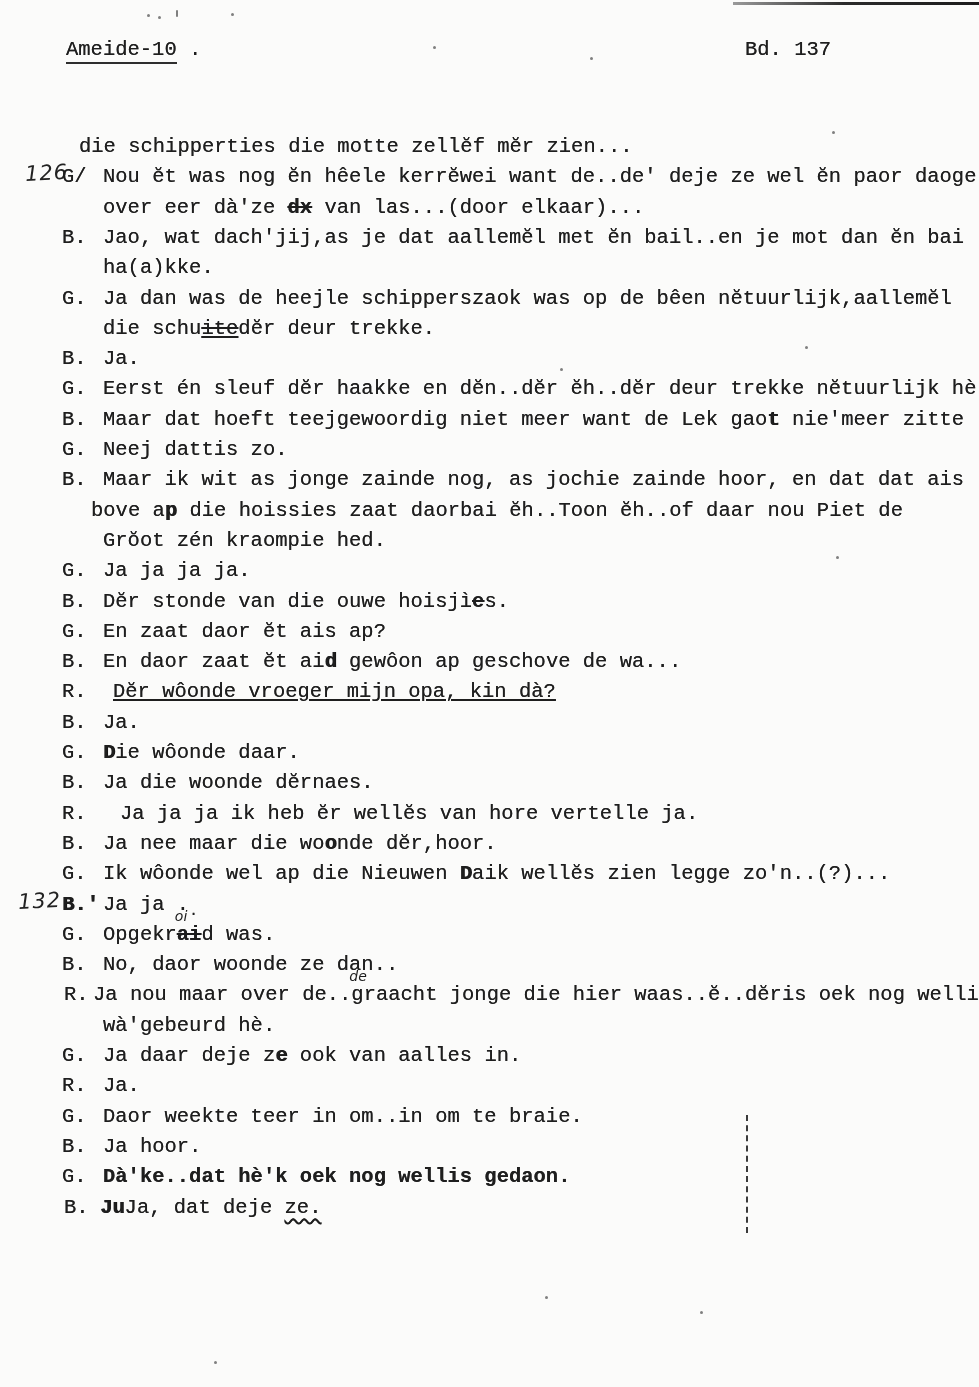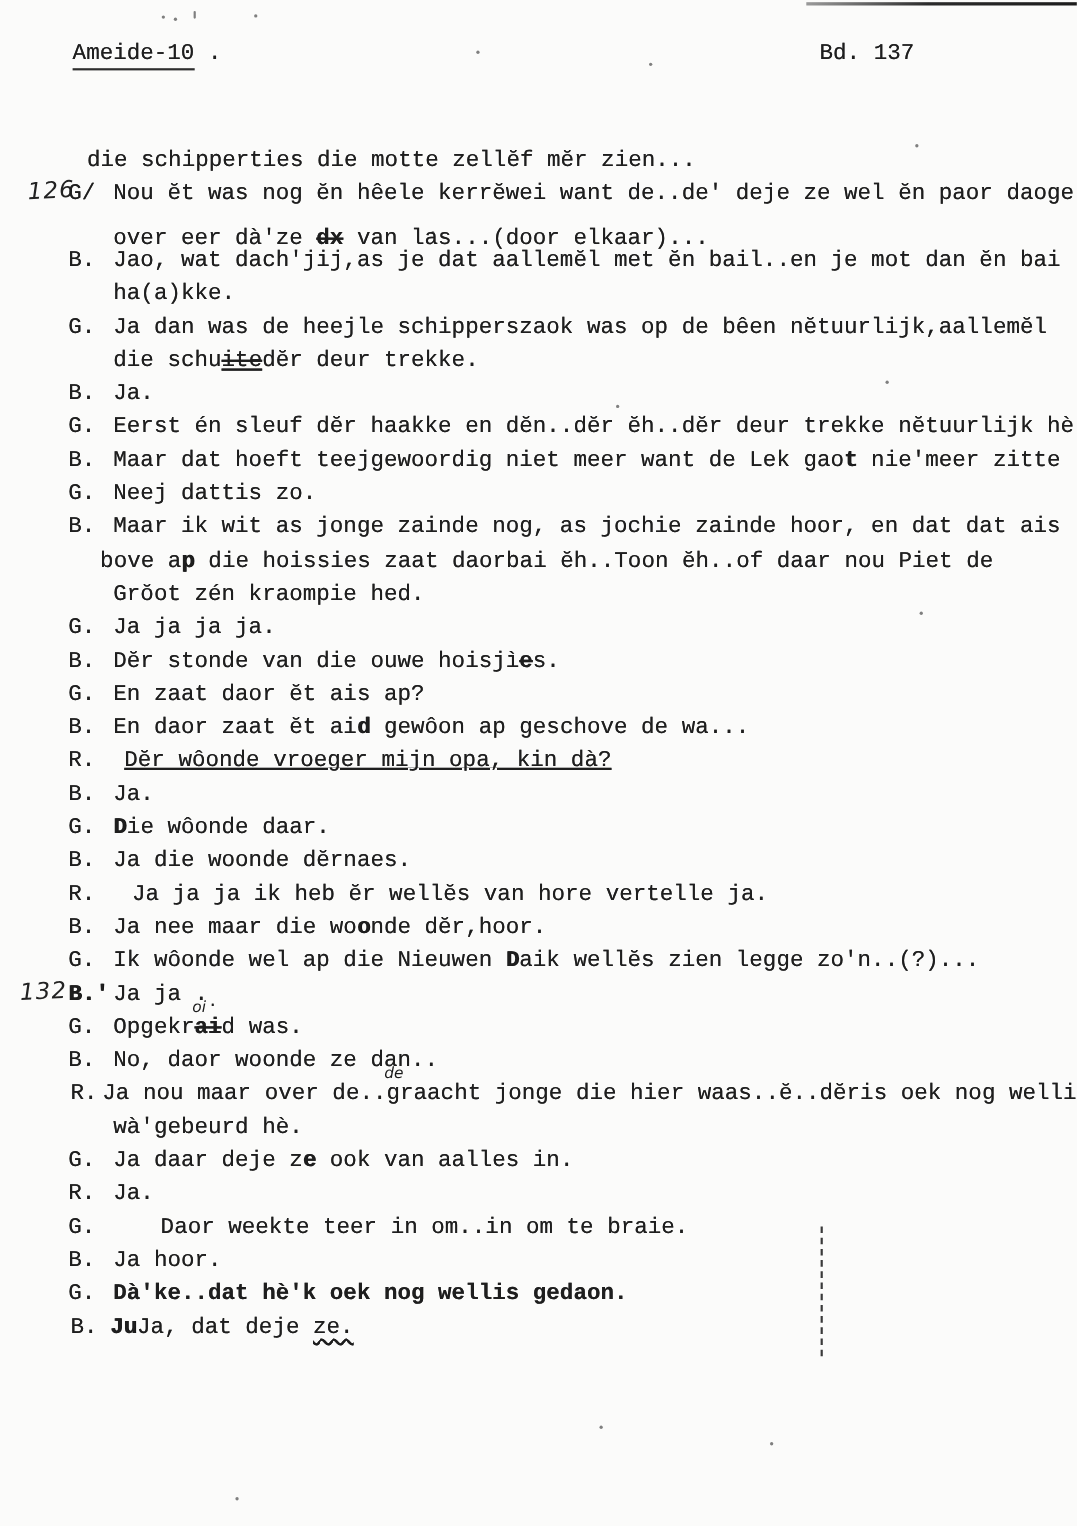--- a/index.html
+++ b/index.html
@@ -76,21 +76,21 @@
   <div class="speck" style="left:545px;top:1296px;"></div>
   <div class="speck" style="left:700px;top:1311px;"></div>
   <div class="speck" style="left:214px;top:1361px;"></div>
 
   <div id="hdr-left" class="typ"><span class="title-underline">Ameide-10</span><span> .</span></div>
   <div id="hdr-right" class="typ">Bd. 137</div>
 
   <div id="transcript">
       <div class="line typ" style="top: 135px;"><span class="txt" style="left: 79px;"><span>die schipperties die motte zellĕf mĕr zien...</span></span></div>
       <div class="line typ" style="top: 165.3px;"><span class="mnum" style="left: 25px;">126</span><span class="spk" style="left: 62px;">G/</span><span class="txt" style="left: 103px;"><span>Nou ĕt was nog ĕn hêele kerrĕwei want de..de' deje ze wel ĕn paor daoge</span></span></div>
-      <div class="line typ" style="top: 206px;"><span class="txt" style="left: 103px;"><span>over eer dà'ze </span><span class="xout">dx</span><span> van las...(door elkaar)...</span></span></div>
+      <div class="line typ" style="top: 196px;"><span class="txt" style="left: 103px;"><span>over eer dà'ze </span><span class="xout">dx</span><span> van las...(door elkaar)...</span></span></div>
       <div class="line typ" style="top: 225.9px;"><span class="spk" style="left: 62px;">B.</span><span class="txt" style="left: 103px;"><span>Jao, wat dach'jij,as je dat aallemĕl met ĕn bail..en je mot dan ĕn bai</span></span></div>
       <div class="line typ" style="top: 256.2px;"><span class="txt" style="left: 103px;"><span>ha(a)kke.</span></span></div>
       <div class="line typ" style="top: 286.5px;"><span class="spk" style="left: 62px;">G.</span><span class="txt" style="left: 103px;"><span>Ja dan was de heejle schipperszaok was op de bêen nĕtuurlijk,aallemĕl</span></span></div>
       <div class="line typ" style="top: 316.8px;"><span class="txt" style="left: 103px;"><span>die schu</span><span class="xunder">ite</span><span>dĕr deur trekke.</span></span></div>
       <div class="line typ" style="top: 347.1px;"><span class="spk" style="left: 62px;">B.</span><span class="txt" style="left: 103px;"><span>Ja.</span></span></div>
       <div class="line typ" style="top: 377.4px;"><span class="spk" style="left: 62px;">G.</span><span class="txt" style="left: 103px;"><span>Eerst én sleuf dĕr haakke en dĕn..dĕr ĕh..dĕr deur trekke nĕtuurlijk hè</span></span></div>
       <div class="line typ" style="top: 407.7px;"><span class="spk" style="left: 62px;">B.</span><span class="txt" style="left: 103px;"><span>Maar dat hoeft teejgewoordig niet meer want de Lek gao</span><span class="bov">t</span><span> nie'meer zitte</span></span></div>
       <div class="line typ" style="top: 438px;"><span class="spk" style="left: 62px;">G.</span><span class="txt" style="left: 103px;"><span>Neej dattis zo.</span></span></div>
       <div class="line typ" style="top: 468.3px;"><span class="spk" style="left: 62px;">B.</span><span class="txt" style="left: 103px;"><span>Maar ik wit as jonge zainde nog, as jochie zainde hoor, en dat dat ais</span></span></div>
       <div class="line typ" style="top: 498.6px;"><span class="txt" style="left: 91px;"><span>bove a</span><span class="bov">p</span><span> die hoissies zaat daorbai ĕh..Toon ĕh..of daar nou Piet de</span></span></div>
@@ -106,19 +106,19 @@
       <div class="line typ" style="top: 801.6px;"><span class="spk" style="left: 62px;">R.</span><span class="txt" style="left: 120px;"><span>Ja ja ja ik heb ĕr wellĕs van hore vertelle ja.</span></span></div>
       <div class="line typ" style="top: 831.9px;"><span class="spk" style="left: 62px;">B.</span><span class="txt" style="left: 103px; text-align: right;"><span>Ja nee maar die wo</span><span class="bov">o</span><span>nde dĕr,hoor.</span></span></div>
       <div class="line typ" style="top: 862.2px;"><span class="spk" style="left: 62px;">G.</span><span class="txt" style="left: 103px;"><span>Ik wôonde wel ap die Nieuwen </span><span class="bov">D</span><span>aik wellĕs zien legge zo'n..(?)...</span></span></div>
       <div class="line typ" style="top: 892.5px;"><span class="mnum" style="left: 18px;">132</span><span class="spk bov" style="left: 62px;">B.'</span><span class="txt" style="left: 103px;"><span>Ja ja .</span><span class="sub">.</span></span></div>
       <div class="line typ" style="top: 922.8px;"><span class="spk" style="left: 62px;">G.</span><span class="txt" style="left: 103px;"><span>Opgekr</span><span class="has-sup"><span class="sup">oi</span><span class="xout">ai</span></span><span>d was.</span></span></div>
       <div class="line typ" style="top: 953.1px;"><span class="spk" style="left: 62px;">B.</span><span class="txt" style="left: 103px;"><span>No, daor woonde ze dan..</span></span></div>
       <div class="line typ" style="top: 983.4px;"><span class="spk" style="left: 64px;">R.</span><span class="txt" style="left: 93px;"><span>Ja nou maar over de..</span><span class="has-sup"><span class="sup">de</span><span>graacht jonge die hier waas..ĕ..dĕris oek nog wellis</span></span></span></div>
       <div class="line typ" style="top: 1013.7px;"><span class="txt" style="left: 103px;"><span>wà'gebeurd hè.</span></span></div>
       <div class="line typ" style="top: 1044px;"><span class="spk" style="left: 62px;">G.</span><span class="txt" style="left: 103px;"><span>Ja daar deje z</span><span class="bov">e</span><span> ook van aalles in.</span></span></div>
       <div class="line typ" style="top: 1074.3px;"><span class="spk" style="left: 62px;">R.</span><span class="txt" style="left: 103px;"><span>Ja.</span></span></div>
-      <div class="line typ" style="top: 1104.6px;"><span class="spk" style="left: 62px;">G.</span><span class="txt" style="left: 103px; margin-left: 43px;"><span>Daor weekte teer in om..in om te braie.</span></span></div>
+      <div class="line typ" style="top: 1104.6px;"><span class="spk" style="left: 62px;">G.</span><span class="txt" style="left: 103px;"><span>Daor weekte teer in om..in om te braie.</span></span></div>
       <div class="line typ" style="top: 1134.9px;"><span class="spk" style="left: 62px;">B.</span><span class="txt" style="left: 103px;"><span>Ja hoor.</span></span></div>
       <div class="line typ" style="top: 1165.2px;"><span class="spk" style="left: 62px;">G.</span><span class="txt" style="left: 103px; font-weight: bold;"><span>Dà'ke..dat hè'k oek nog wellis gedaon.</span></span></div>
       <div class="line typ" style="top: 1195.5px;"><span class="spk" style="left: 64px;">B.</span><span class="txt" style="left: 100px;"><span class="bov">Ju</span><span>Ja, dat deje </span><span class="wavy">ze.</span></span></div>
     </div>
 
 </div>
 
 </body></html>

